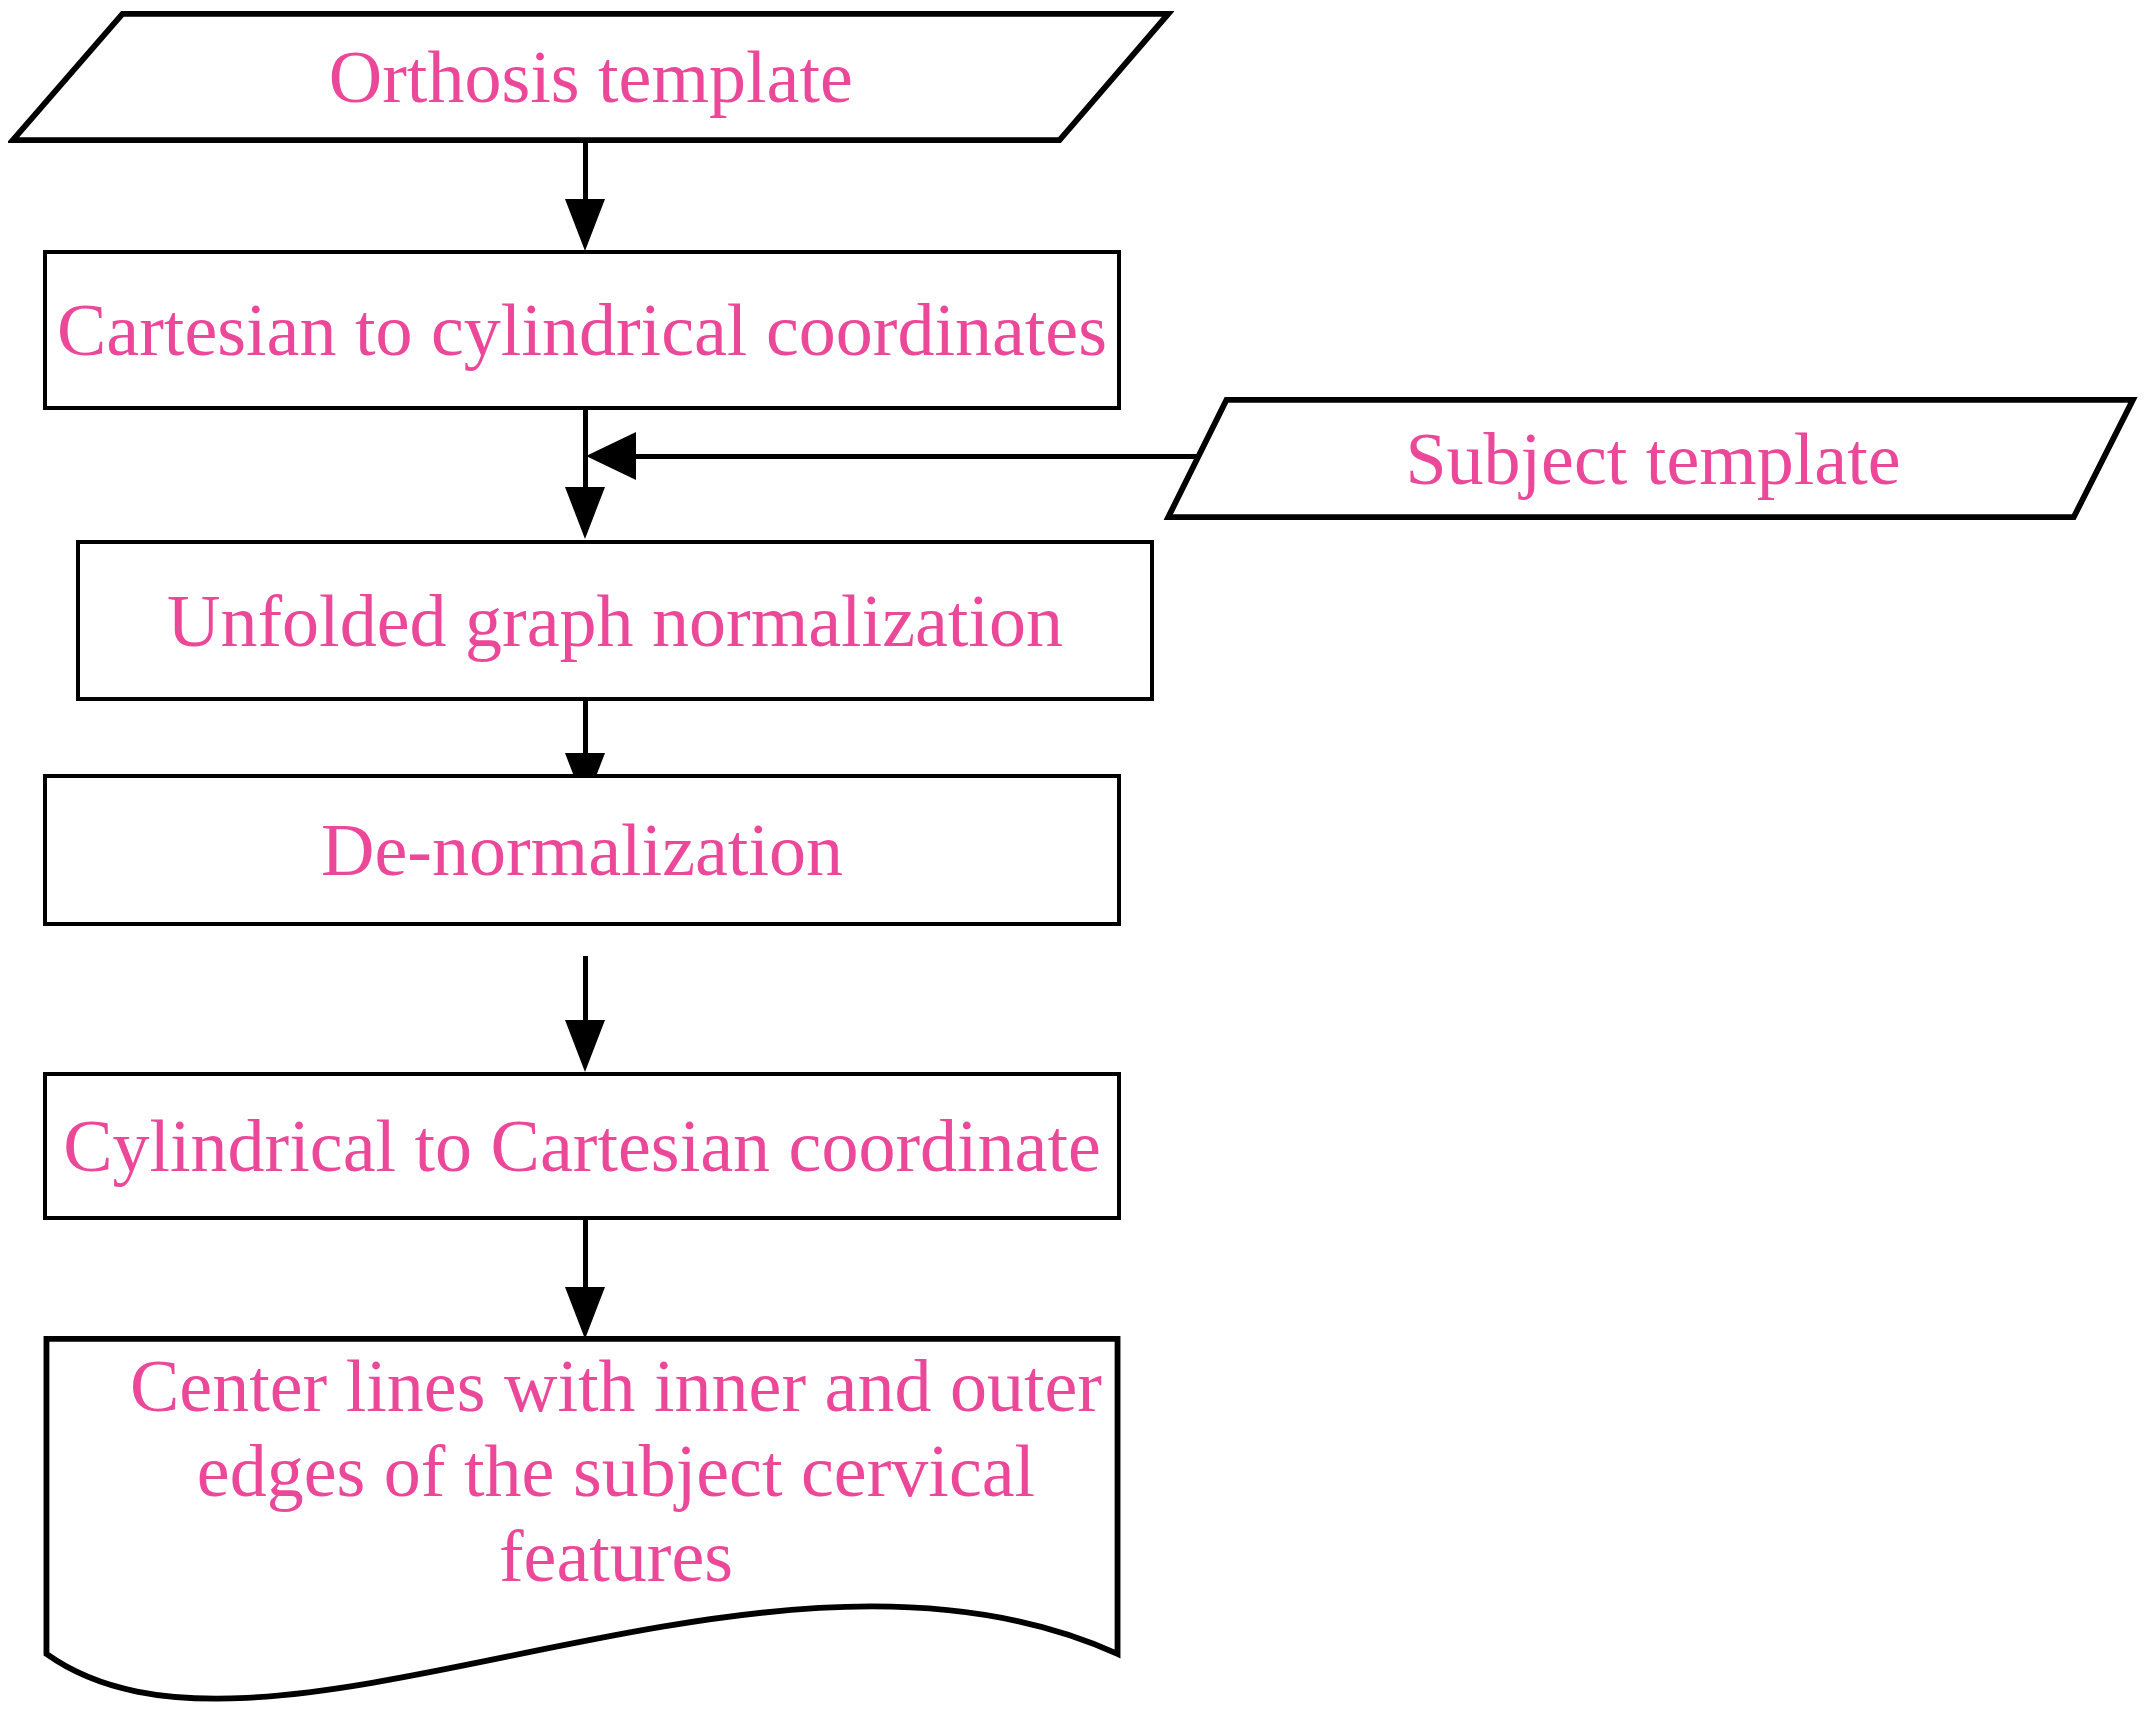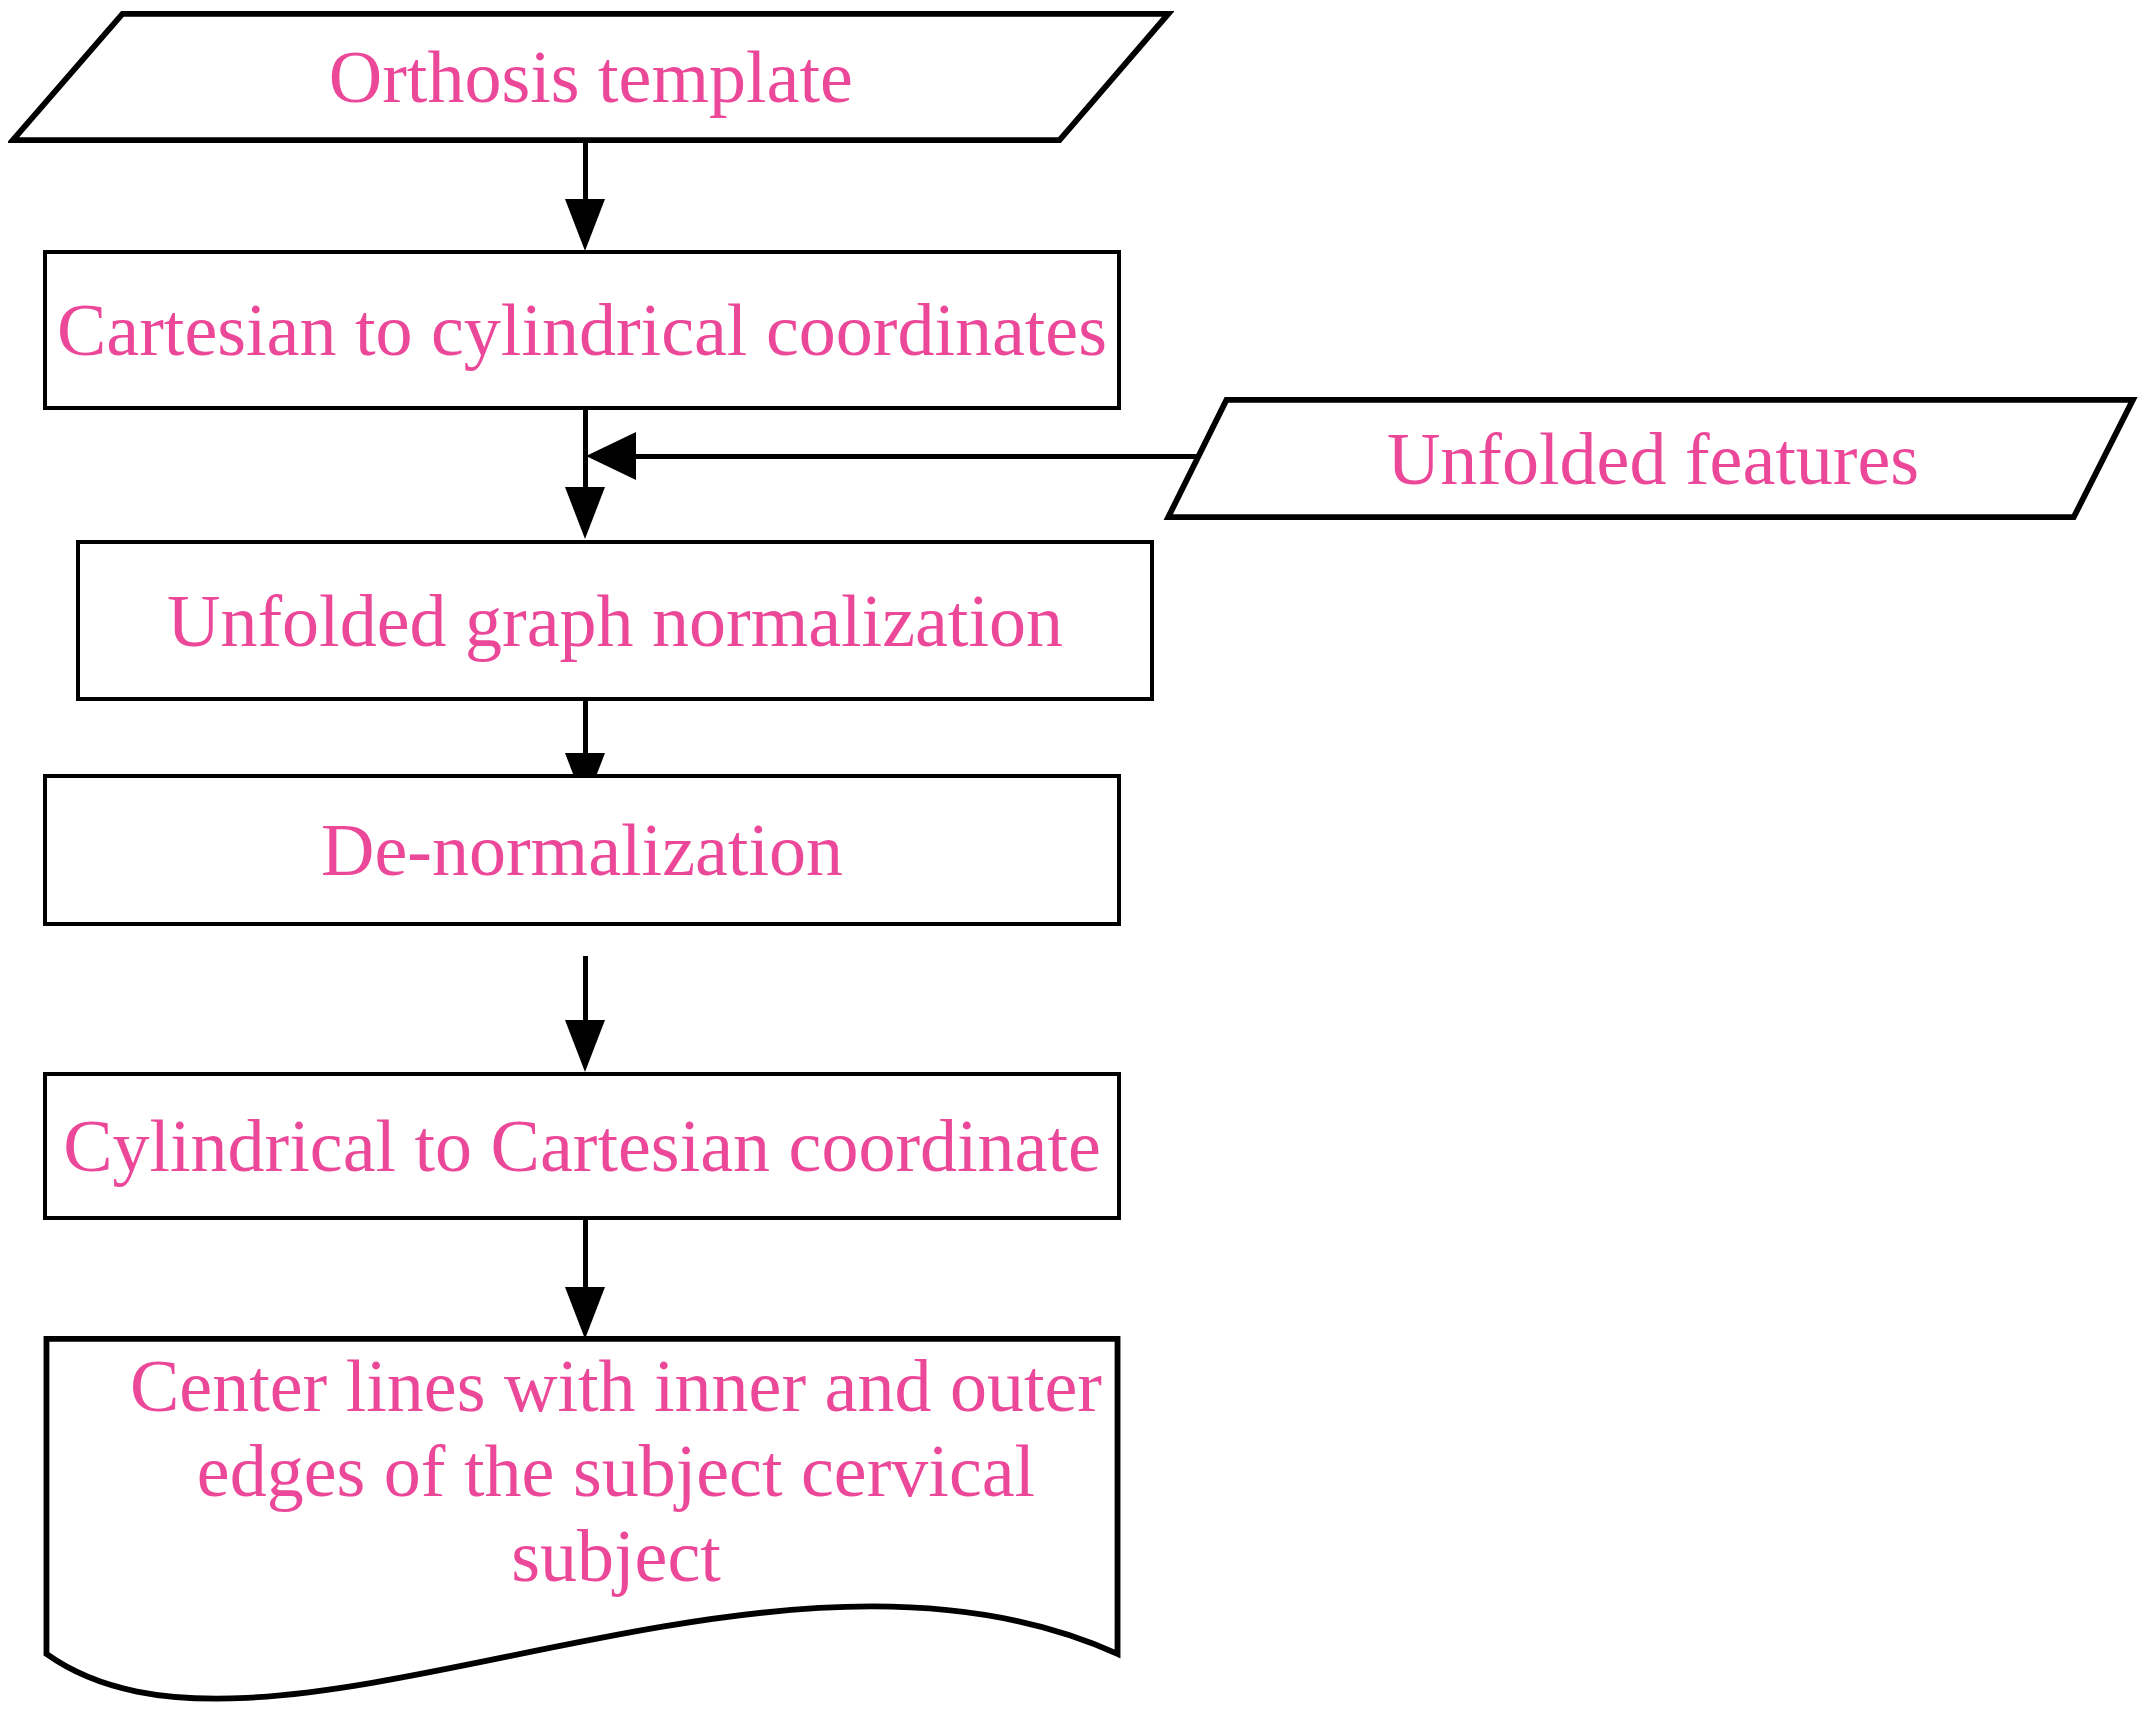--- a/index.html
+++ b/index.html
@@ -135,31 +135,31 @@
   <svg class="shape-svg" id="p1-svg" viewBox="0 0 1202 140">
     <polygon points="118,5 1196,5 1084,135 5,135" fill="#ffffff" stroke="#000000" stroke-width="6" stroke-linejoin="miter"></polygon>
   </svg>
   <div class="shape-label" id="p1-label">Orthosis template</div>
 
   <div class="box" id="box-cartesian-to-cylindrical">Cartesian to cylindrical coordinates</div>
 
   <svg class="shape-svg" id="p2-svg" viewBox="0 0 1010 131">
     <polygon points="65,5 1000,5 939,126 5,126" fill="#ffffff" stroke="#000000" stroke-width="6" stroke-linejoin="miter"></polygon>
   </svg>
-  <div class="shape-label" id="p2-label">Unfolded features</div>
+  <div class="shape-label" id="p2-label">Subject template</div>
 
   <div class="box" id="box-unfolded-graph">Unfolded graph normalization</div>
 
   <div class="box" id="box-de-normalization">De-normalization</div>
 
   <div class="box" id="box-cylindrical-to-cartesian">Cylindrical to Cartesian coordinate</div>
 
   <svg class="shape-svg" id="doc-svg" viewBox="0 0 1111 391">
     <path d="M 3 3 L 1108 3 L 1108 328 C 740 160 230 490 3 328 Z" fill="#ffffff" stroke="#000000" stroke-width="6" stroke-linejoin="miter"></path>
   </svg>
   <div id="doc-label">
     <span>Center lines with inner and outer</span>
     <span>edges of the subject cervical</span>
-    <span>subject</span>
+    <span>features</span>
   </div>
 
 </div>
 
 
 </body></html>

